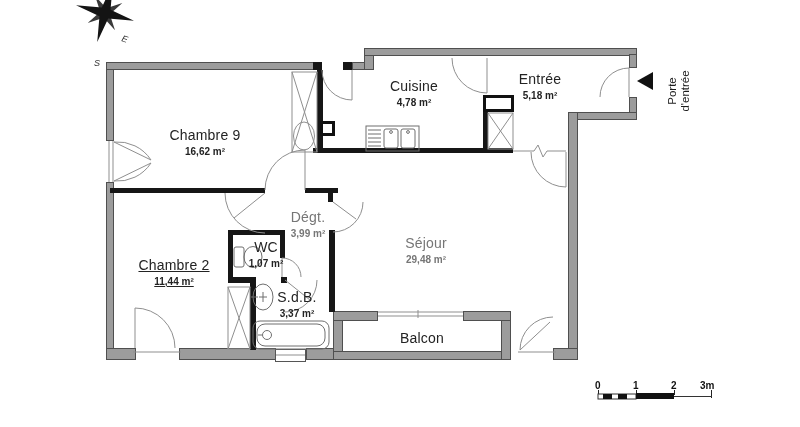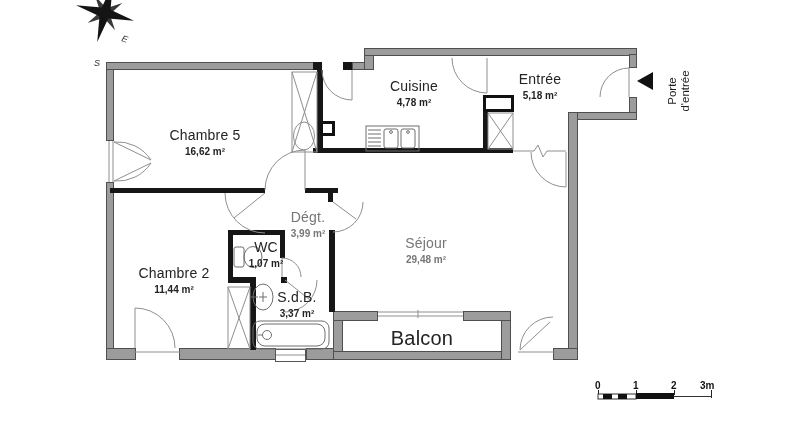--- a/index.html
+++ b/index.html
@@ -12,21 +12,21 @@
   
   .blkbox{position:absolute;background:#fff;border:3px solid #111;box-sizing:border-box;}
   
   .winbox{position:absolute;background:#fff;border:1px solid #555;box-sizing:border-box;}
   svg{position:absolute;left:0;top:0;}
   .room-label{position:absolute;transform:translate(-50%,-50%);text-align:center;
               color:#232323;white-space:nowrap;z-index:30;}
   .room-label .rname{display:block;font-size:14px;letter-spacing:.2px;}
   .room-label .rarea{display:block;font-size:10px;font-weight:bold;margin-top:3px;}
   .room-label.light{color:#767676;}
-  .room-label.balcon .rname{font-size:20px;}
+  .room-label.balcon .rname{font-size:14px;}
   #porte-label{position:absolute;left:634px;top:46px;width:90px;height:90px;
                transform:rotate(-90deg);display:flex;flex-direction:column;justify-content:center;
                text-align:center;font-size:11.5px;line-height:13px;color:#1c1c1c;z-index:30;}
   .scale-num{position:absolute;font-size:10px;font-weight:bold;color:#111;z-index:30;}
 </style>
 </head>
 <body>
 
 <div id="plan">
 
@@ -196,32 +196,32 @@
       <path d="M 598.5 390 L 598.5 395 M 636.5 390 L 636.5 395 M 674.5 390 L 674.5 395 M 711.5 390 L 711.5 398" stroke="#222" stroke-width="1"></path>
       <rect x="598" y="394" width="38" height="5" fill="#fff" stroke="#333" stroke-width="1"></rect>
       <rect x="603" y="394" width="9" height="5" fill="#111"></rect>
       <rect x="618" y="394" width="9" height="5" fill="#111"></rect>
       <rect x="636" y="393" width="38" height="6" fill="#111"></rect>
       <path d="M 674 396.5 L 712 396.5" stroke="#333" stroke-width="1"></path>
     </g>
   </svg>
 
   <div class="room-label" style="left:205px;top:142px;">
-    <span class="rname">Chambre 5</span>
+    <span class="rname">Chambre 9</span>
     <span class="rarea">16,62 m²</span>
   </div>
   <div class="room-label" style="left:414px;top:93px;">
     <span class="rname">Cuisine</span>
     <span class="rarea">4,78 m²</span>
   </div>
   <div class="room-label" style="left:540px;top:86px;">
     <span class="rname">Entrée</span>
     <span class="rarea">5,18 m²</span>
   </div>
-  <div class="room-label" style="left:174px;top:280px;">
+  <div class="room-label" style="left:174px;top:272px;text-decoration:underline;">
     <span class="rname">Chambre 2</span>
     <span class="rarea">11,44 m²</span>
   </div>
   <div class="room-label light" style="left:308px;top:224px;">
     <span class="rname">Dégt.</span>
     <span class="rarea">3,99 m²</span>
   </div>
   <div class="room-label" style="left:266px;top:254px;">
     <span class="rname">WC</span>
     <span class="rarea">1,07 m²</span>

